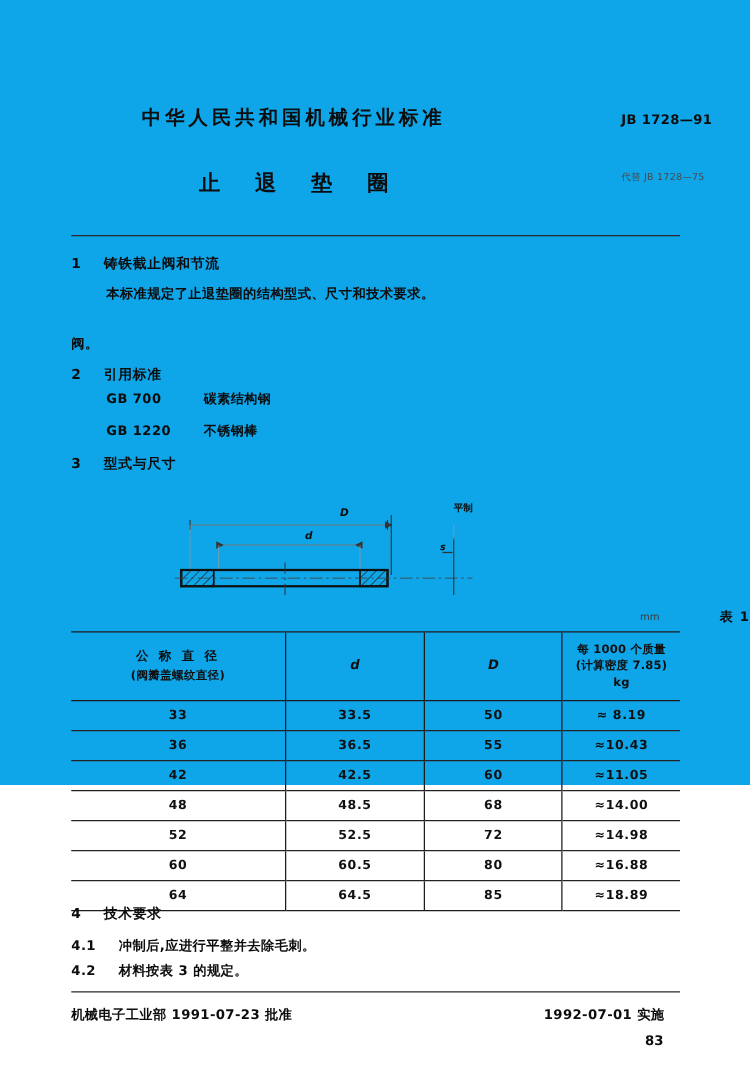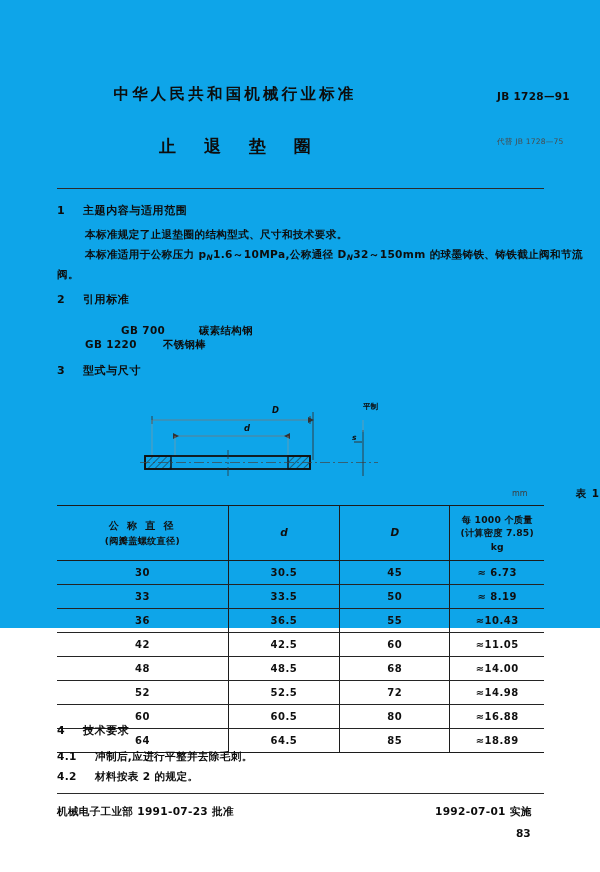--- a/index.html
+++ b/index.html
@@ -197,32 +197,29 @@
 
 <div class="page">
 
   <div class="hdr-title">中华人民共和国机械行业标准</div>
   <div class="hdr-std-no">JB 1728—91</div>
   <div class="doc-title">止 退 垫 圈</div>
   <div class="hdr-replaces">代替 JB 1728—75</div>
   <div class="rule rule-top"></div>
 
   <div class="sec-head" style="left:57px; top:203px;">
-    <span class="sec-num">1</span><span>主题内容与适用范围</span>
+    <span class="sec-num">1</span><span>铸铁截止阀和节流</span>
   </div>
   <div class="para" style="left:85px; top:228px;">本标准规定了止退垫圈的结构型式、尺寸和技术要求。</div>
-  <div class="para" style="left:85px; top:248px;">
-    <span>本标准适用于公称压力 p</span><sub>N</sub><span>1.6～10MPa,公称通径 D</span><sub>N</sub><span>32～150mm 的球墨铸铁、铸铁截止阀和节流</span>
-  </div>
   <div class="para" style="left:57px; top:268px;">阀。</div>
 
   <div class="sec-head" style="left:57px; top:292px;">
     <span class="sec-num">2</span><span>引用标准</span>
   </div>
-  <div class="ref-row" style="left:85px; top:324px;margin-left:36px;">
+  <div class="ref-row" style="left:85px; top:312px;">
     <span class="ref-code">GB 700</span><span>碳素结构钢</span>
   </div>
   <div class="ref-row" style="left:85px; top:338px;">
     <span class="ref-code">GB 1220</span><span>不锈钢棒</span>
   </div>
 
   <div class="sec-head" style="left:57px; top:363px;">
     <span class="sec-num">3</span><span>型式与尺寸</span>
   </div>
 
@@ -278,26 +275,20 @@
         <th class="col-c th-ital">D</th>
         <th class="col-d">
           <div class="th-small">每 1000 个质量</div>
           <div class="th-small">(计算密度 7.85)</div>
           <div class="th-small">kg</div>
         </th>
       </tr>
     </thead>
     <tbody>
       <tr>
-        <td>30</td>
-        <td>30.5</td>
-        <td>45</td>
-        <td>≈ 6.73</td>
-      </tr>
-      <tr>
         <td>33</td>
         <td>33.5</td>
         <td>50</td>
         <td>≈ 8.19</td>
       </tr>
       <tr>
         <td>36</td>
         <td>36.5</td>
         <td>55</td>
         <td>≈10.43</td>
@@ -335,21 +326,21 @@
     </tbody>
   </table>
 
   <div class="sec-head" style="left:57px; top:723px;">
     <span class="sec-num">4</span><span>技术要求</span>
   </div>
   <div class="para" style="left:57px; top:750px;">
     <span class="sec-num" style="width:38px;">4.1</span><span>冲制后,应进行平整并去除毛刺。</span>
   </div>
   <div class="para" style="left:57px; top:770px;">
-    <span class="sec-num" style="width:38px;">4.2</span><span>材料按表 2 的规定。</span>
+    <span class="sec-num" style="width:38px;">4.2</span><span>材料按表 3 的规定。</span>
   </div>
 
   <div class="rule rule-bottom"></div>
   <div class="foot-left">机械电子工业部 1991-07-23 批准</div>
   <div class="foot-right">1992-07-01 实施</div>
   <div class="foot-page">83</div>
 
 </div>
 
 </body></html>

